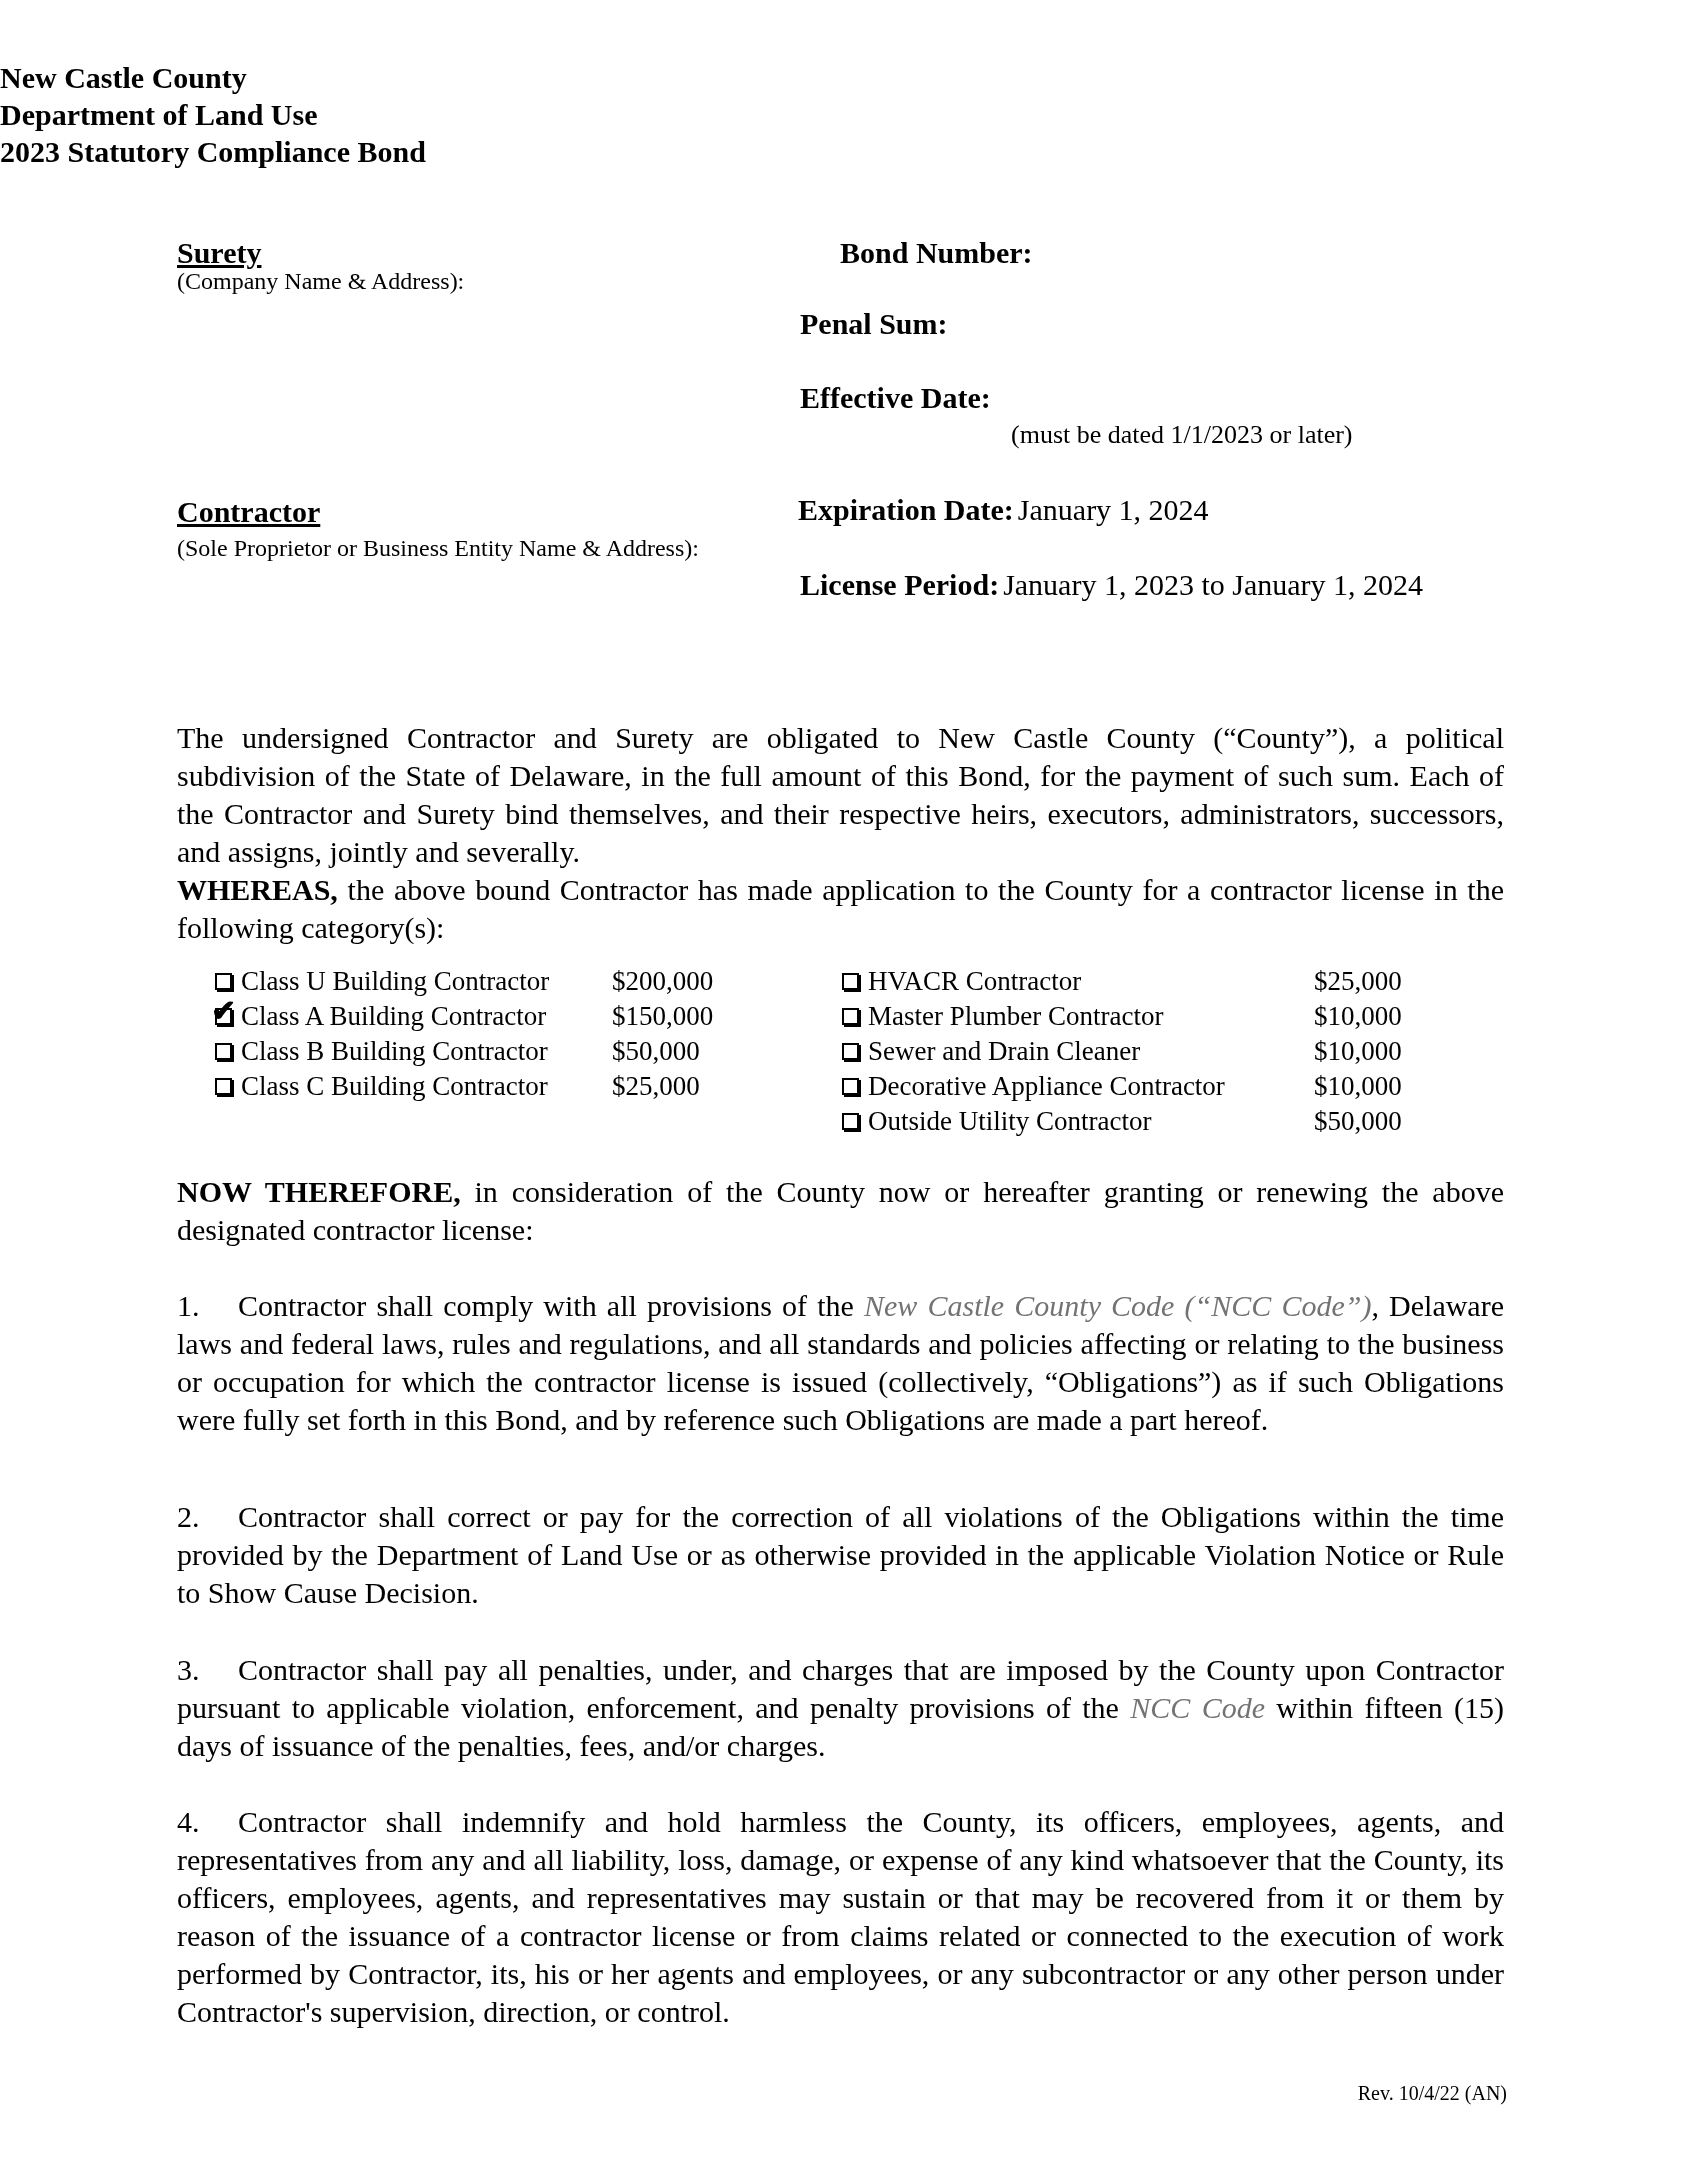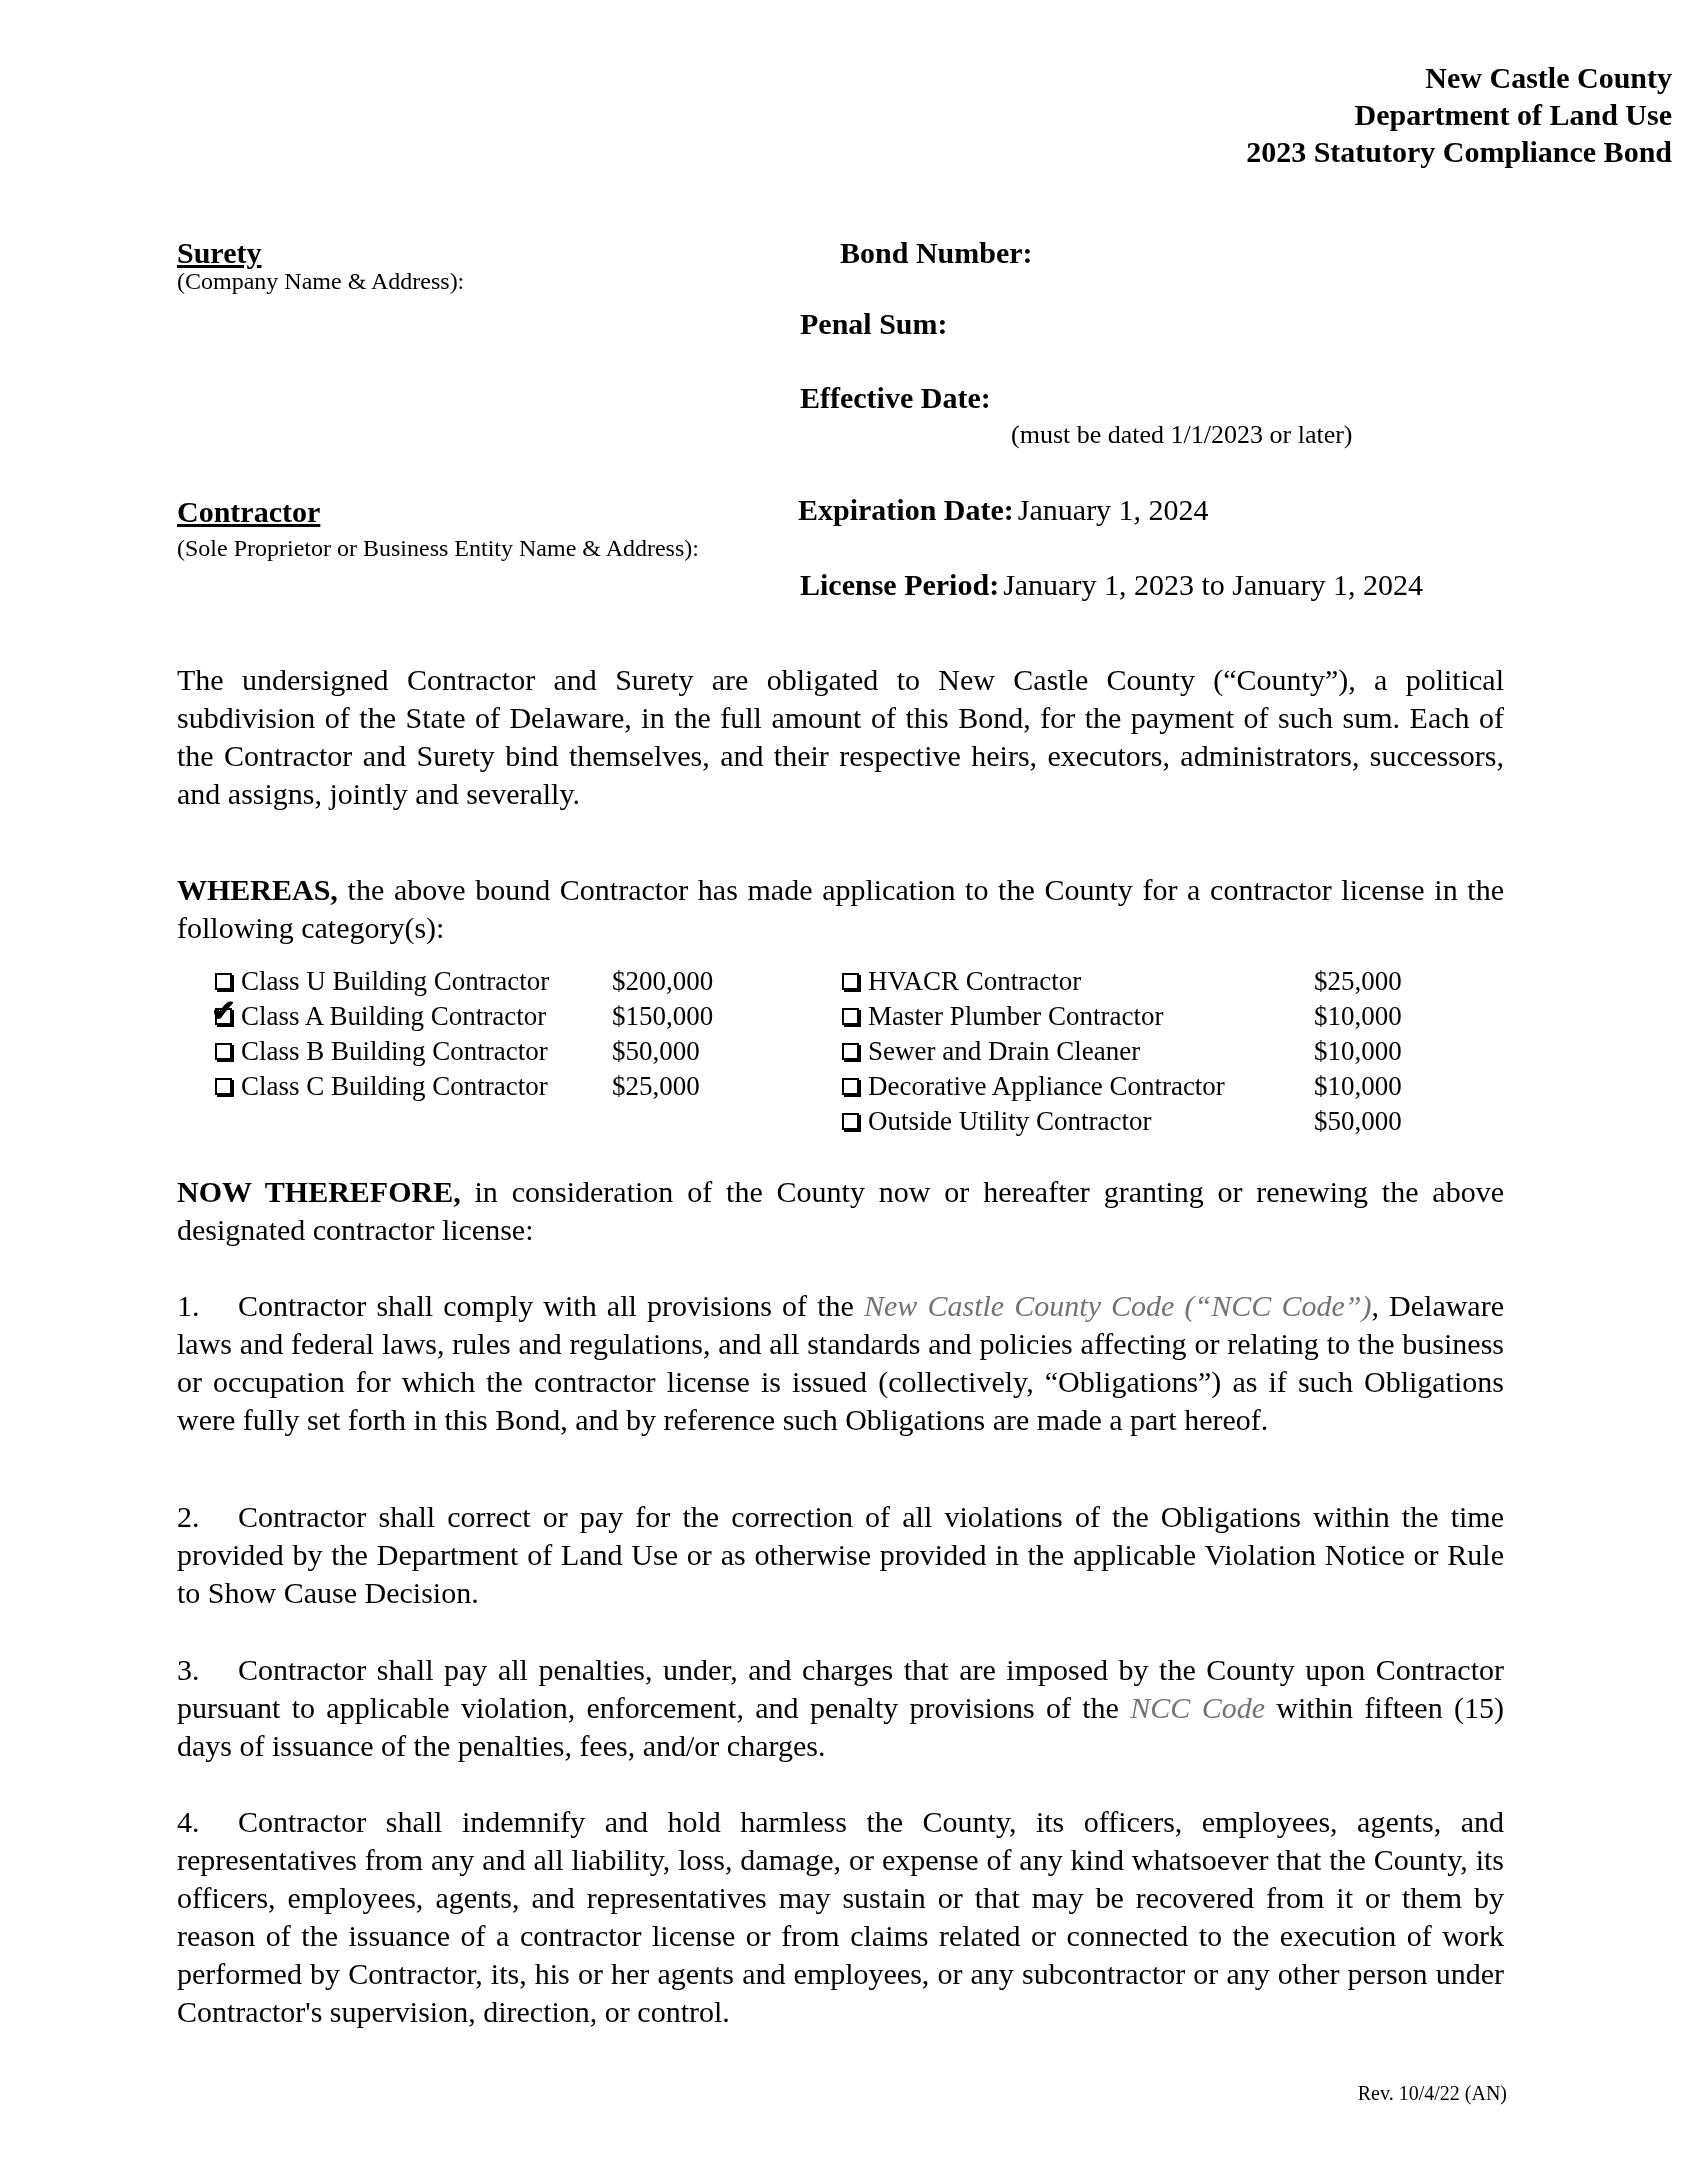--- a/index.html
+++ b/index.html
@@ -3,21 +3,21 @@
 <meta charset="utf-8">
 <style>
   html, body { margin: 0; padding: 0; background: #ffffff; }
   body {
     width: 1683px; height: 2178px; position: relative; overflow: hidden;
     font-family: "Liberation Serif", "DejaVu Serif", serif;
     color: #000000;
   }
   .abs { position: absolute; }
   .title-block {
-    position: absolute; left: 0; top: 59px; width: 1672px; text-align: right;
+    position: absolute; left: 0; top: 59px; width: 1672px; text-align: left;
     font-weight: bold; font-size: 30px; line-height: 37px;
   }
   .heading-u { font-weight: bold; text-decoration: underline; font-size: 30px; }
   .sub-label { font-size: 24px; }
   .field-label { font-weight: bold; font-size: 30px; }
   .field-value { font-weight: normal; font-size: 30px; }
   .note { font-size: 26px; }
   .para {
     position: absolute; left: 177px; width: 1327px;
     font-size: 30px; line-height: 38px; text-align: justify;
@@ -75,21 +75,21 @@
 <div class="abs note" style="left:1011px; top:420px;">(must be dated 1/1/2023 or later)</div>
 <div class="abs" style="left:798px; top:493px;">
   <span class="field-label">Expiration Date:</span>
   <span class="field-value">January 1, 2024</span>
 </div>
 <div class="abs" style="left:800px; top:568px;">
   <span class="field-label">License Period:</span>
   <span class="field-value">January 1, 2023 to January 1, 2024</span>
 </div>
 
-<div class="para" style="top:661px;">The undersigned Contractor and Surety are obligated to New Castle County (“County”), a political subdivision of the State of Delaware, in the full amount of this Bond, for the payment of such sum. Each of the Contractor and Surety bind themselves, and their respective heirs, executors, administrators, successors, and assigns, jointly and severally.</div>
+<div class="para" style="top:719px;">The undersigned Contractor and Surety are obligated to New Castle County (“County”), a political subdivision of the State of Delaware, in the full amount of this Bond, for the payment of such sum. Each of the Contractor and Surety bind themselves, and their respective heirs, executors, administrators, successors, and assigns, jointly and severally.</div>
 
 <div class="para" style="top:871px;">
   <b>WHEREAS,</b><span> the above bound Contractor has made application to the County for a contractor license in the following category(s):</span>
 </div>
 
 <div class="cat-list left-cats" style="left:215px; top:964px;">
   <div class="cat-row">
     <span class="cb"></span>
     <span class="cat-name">Class U Building Contractor</span>
     <span class="cat-amt">$200,000</span>

